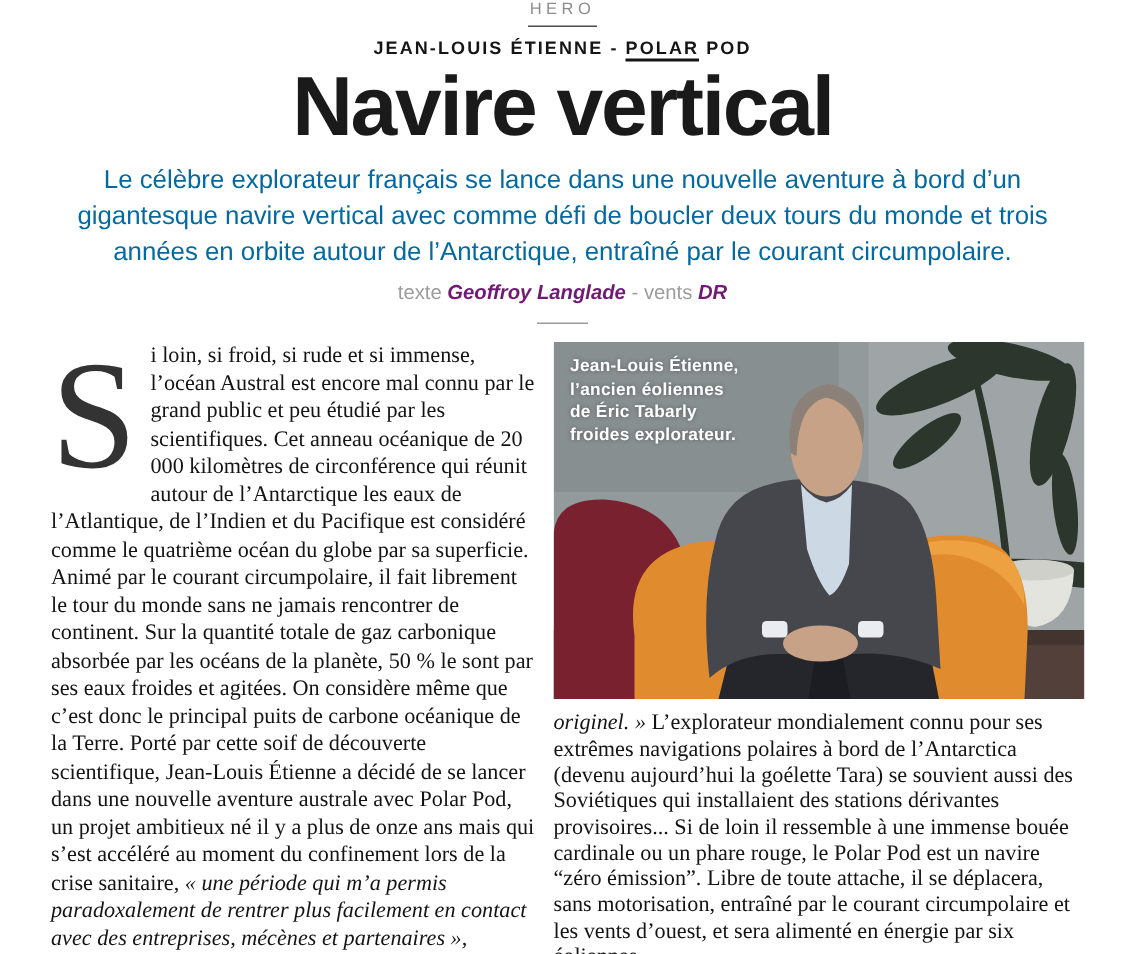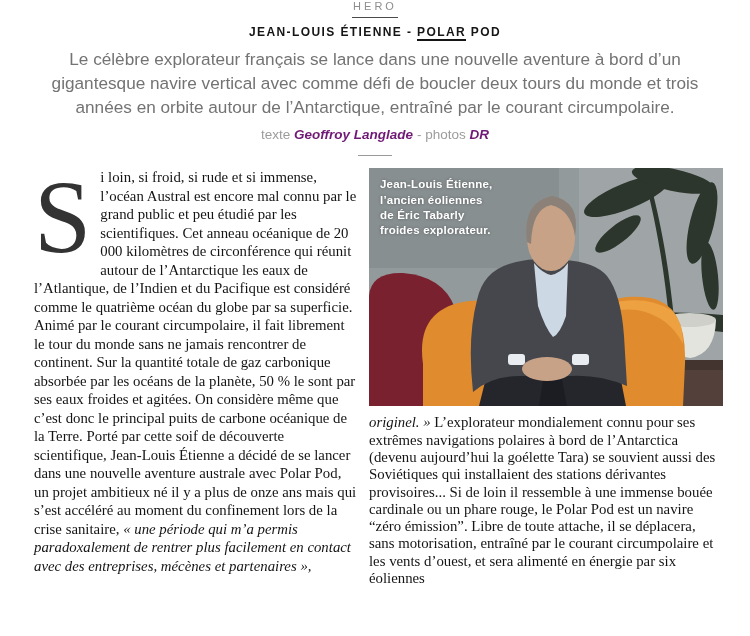--- a/index.html
+++ b/index.html
@@ -6,21 +6,21 @@
   body{width:750px;height:636px;overflow:hidden;font-family:"Liberation Sans",sans-serif;color:#191919;}
   .page{position:relative;width:750px;height:636px;background:#fff;}
 
   
   .header{text-align:center;}
   .section-label{padding-top:0;font-size:11px;letter-spacing:3px;color:#8d8d8d;}
   .section-rule{width:46px;height:1px;background:#4a4a4a;margin:5px auto 7px;}
   .kicker{font-size:12px;font-weight:700;letter-spacing:1.4px;color:#151515;}
   .kicker .u{border-bottom:2px solid #151515;padding-bottom:0;}
   .title{font-size:56px;font-weight:700;letter-spacing:-1.5px;color:#1a1a1a;line-height:1;margin-top:4px;}
-  .lede{width:648px;margin:9px auto 0;font-size:17.2px;line-height:23.8px;color:#737373;}
+  .lede{width:648px;margin:9px auto 0;font-size:17.2px;line-height:23.8px;color:#0369a1;}
   .byline{margin-top:8px;font-size:13.5px;color:#9c9c9c;}
   .byline .strong{color:#701a75;font-weight:700;font-style:italic;}
   .mid-rule{width:34px;height:1px;background:#9a9a9a;margin:13px auto 0;}
 
   
   .columns{display:flex;margin-top:12px;padding:0 27px 0 34px;gap:11px;}
   .col-left{width:324px;font-family:"Liberation Serif",serif;font-size:14.8px;line-height:18.5px;color:#141414;text-align:left;}
   .dropcap{float:left;font-family:"Liberation Serif",serif;font-size:103px;line-height:90px;height:104px;padding:4px 9px 0 0;color:#333;font-weight:400;}
   .italic{font-style:italic;}
   .col-right{width:354px;}
@@ -31,22 +31,23 @@
 </style>
 </head>
 <body>
 
 <div class="page">
 
   <div class="header">
     <div class="section-label">HERO</div>
     <div class="section-rule"></div>
     <div class="kicker"><span>JEAN-LOUIS ÉTIENNE - </span><span class="u">POLAR</span><span> POD</span></div>
+    <div class="title">Navire vertical</div>
     <div class="lede">Le célèbre explorateur français se lance dans une nouvelle aventure à bord d’un gigantesque navire vertical avec comme défi de boucler deux tours du monde et trois années en orbite autour de l’Antarctique, entraîné par le courant circumpolaire.</div>
-    <div class="byline"><span>texte</span> <span class="strong">Geoffroy Langlade</span> <span>-</span> <span>photos</span> <span class="strong">DR</span></div>
+    <div class="byline"><span>texte</span> <span class="strong">Geoffroy Langlade</span> <span>-</span> <span>vents</span> <span class="strong">DR</span></div>
     <div class="mid-rule"></div>
   </div>
 
   <div class="columns">
 
     <div class="col-left">
       <span class="dropcap">S</span><span>i loin, si froid, si rude et si immense, l’océan Austral est encore mal connu par le grand public et peu étudié par les scientifiques. Cet anneau océanique de 20 000 kilomètres de circonférence qui réunit autour de l’Antarctique les eaux de l’Atlantique, de l’Indien et du Pacifique est considéré comme le quatrième océan du globe par sa superficie. Animé par le courant circumpolaire, il fait librement le tour du monde sans ne jamais rencontrer de continent. Sur la quantité totale de gaz carbonique absorbée par les océans de la planète, 50 % le sont par ses eaux froides et agitées. On considère même que c’est donc le principal puits de carbone océanique de la Terre. Porté par cette soif de découverte scientifique, Jean-Louis Étienne a décidé de se lancer dans une nouvelle aventure australe avec Polar Pod, un projet ambitieux né il y a plus de onze ans mais qui s’est accéléré au moment du confinement lors de la crise sanitaire, </span><span class="italic">« une période qui m’a permis paradoxalement de rentrer plus facilement en contact avec des entreprises, mécènes et partenaires »,</span><br>
     </div>
 
     <div class="col-right">

